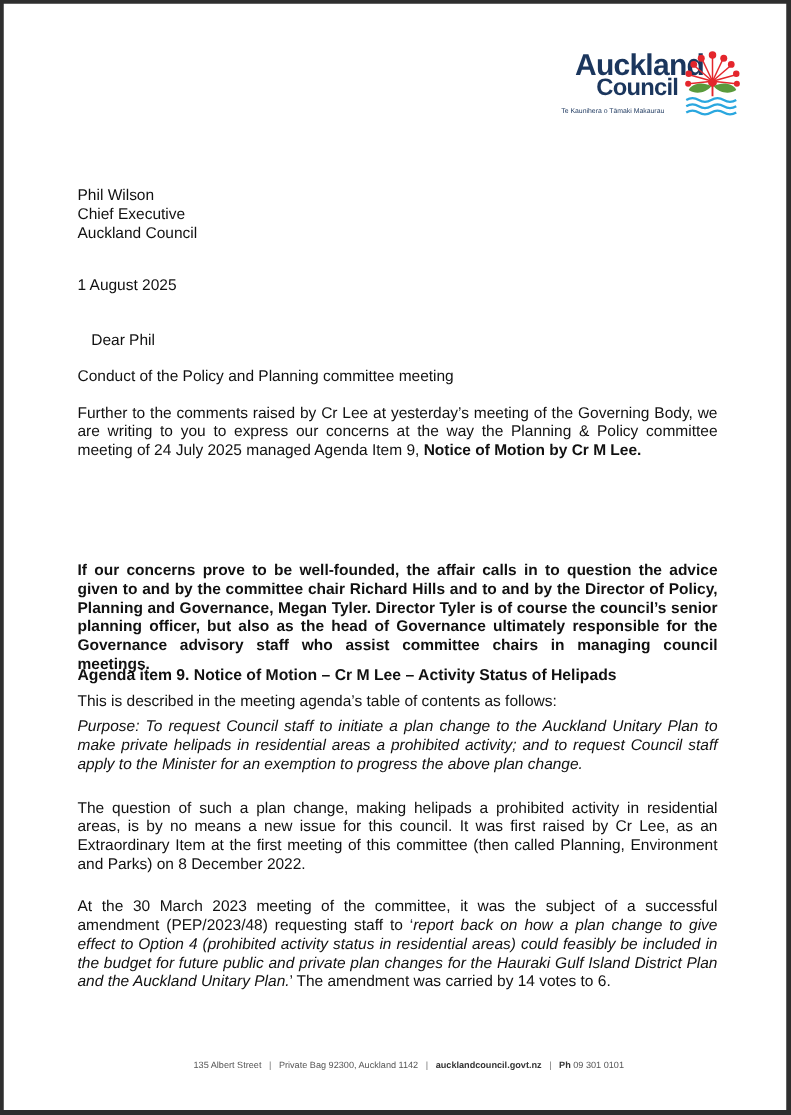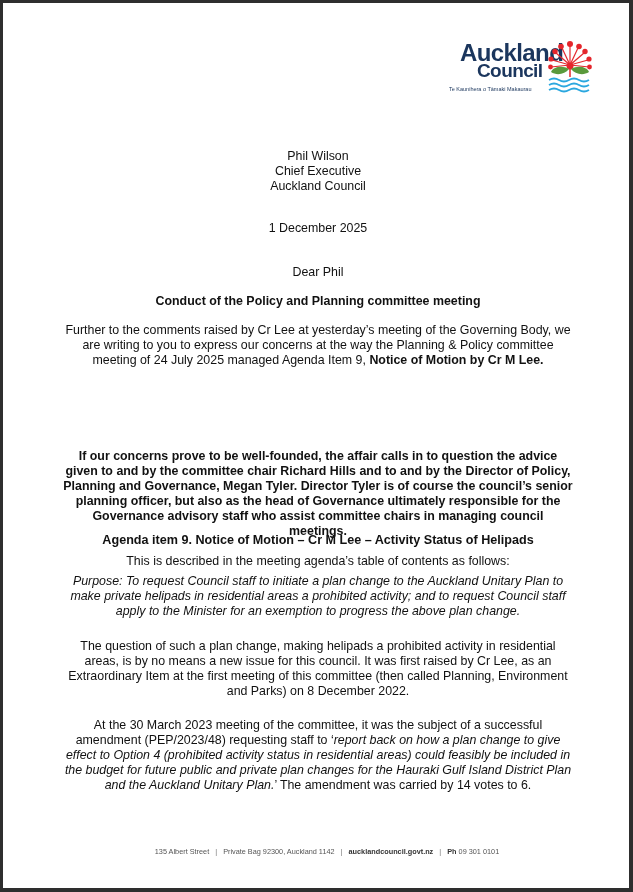--- a/index.html
+++ b/index.html
@@ -43,26 +43,26 @@
     font-family: "Liberation Sans", sans-serif;
     font-weight: bold; font-size: 19px; color: #1b365d;
     letter-spacing: -0.6px; line-height: 19px;
   }
   .logo .tag {
     position: absolute; left: -6px; top: 43px;
     font-size: 5.5px; color: #1b365d; white-space: nowrap;
   }
   .logo svg { position: absolute; left: 92px; top: 0px; }
 
-  .block { position: absolute; left: 59px; width: 512px; text-align: center; }
+  .block { position: absolute; left: 59px; width: 512px; }
   .addr { top: 146px; }
   .addr div { height: 15px; }
   .date { top: 218px; }
-  .salutation { top: 262px; }
-  .subject { top: 291px; font-weight: bold; }
+  .salutation { top: 262px; margin-left: 11px; }
+  .subject { top: 291px; font-weight: normal; }
   p { margin: 0; text-align: justify; }
   .p1 { top: 320px; }
   .p2 { top: 377px; }
   .p3 { top: 446px; font-weight: bold; }
   .h2 { top: 530px; font-weight: bold; font-size: 12.6px; }
   .p4 { top: 551px; }
   .purpose { top: 571px; font-style: italic; }
   .p5 { top: 636px; }
   .p6 { top: 715px; }
   b { font-weight: bold; }
@@ -121,21 +121,21 @@
       </g>
     </svg>
   </div>
 
   <div class="block addr">
     <div>Phil Wilson</div>
     <div>Chief Executive</div>
     <div>Auckland Council</div>
   </div>
 
-  <div class="block date">1 December 2025</div>
+  <div class="block date">1 August 2025</div>
   <div class="block salutation">Dear Phil</div>
   <div class="block subject">Conduct of the Policy and Planning committee meeting</div>
 
   <p class="block p1">
     <span>Further to the comments raised by Cr Lee at yesterday’s meeting of the Governing Body, we are writing to you to express our concerns at the way the Planning &amp; Policy committee meeting of 24 July 2025 managed Agenda Item 9, </span><b>Notice of Motion by Cr M Lee.</b>
   </p>
 
 
   <p class="block p3">If our concerns prove to be well-founded, the affair calls in to question the advice given to and by the committee chair Richard Hills and to and by the Director of Policy, Planning and Governance, Megan Tyler. Director Tyler is of course the council’s senior planning officer, but also as the head of Governance ultimately responsible for the Governance advisory staff who assist committee chairs in managing council meetings.</p>
 

